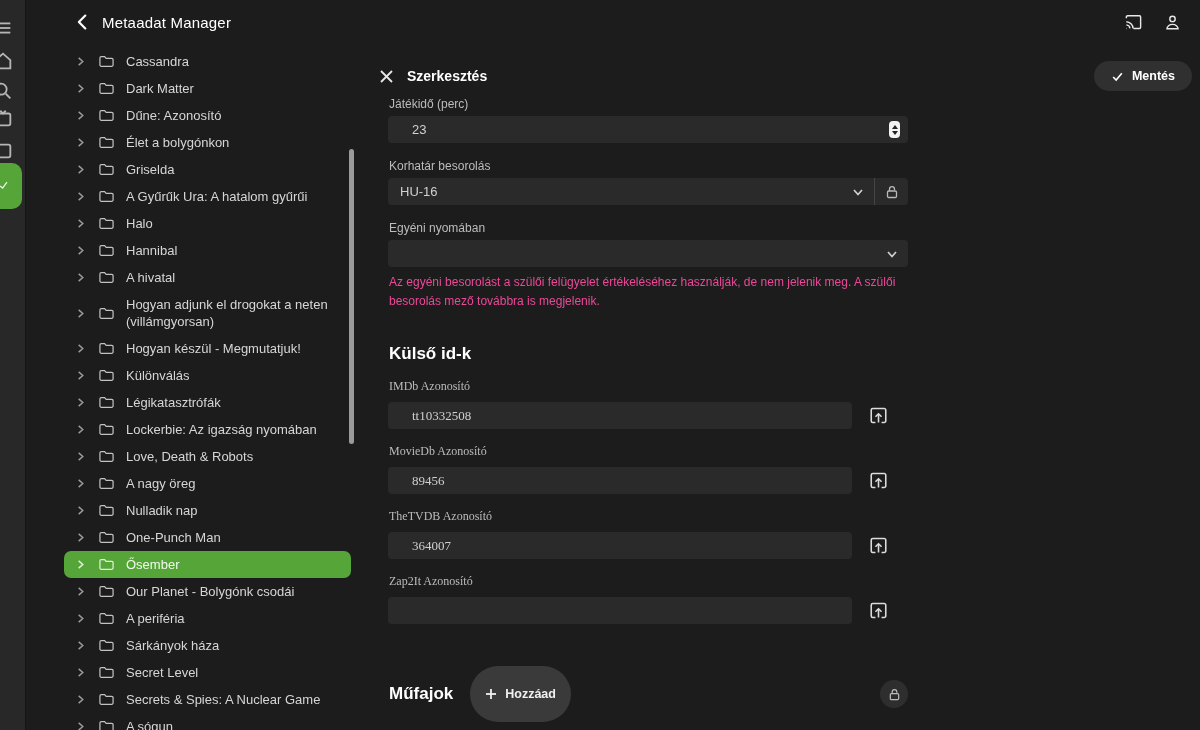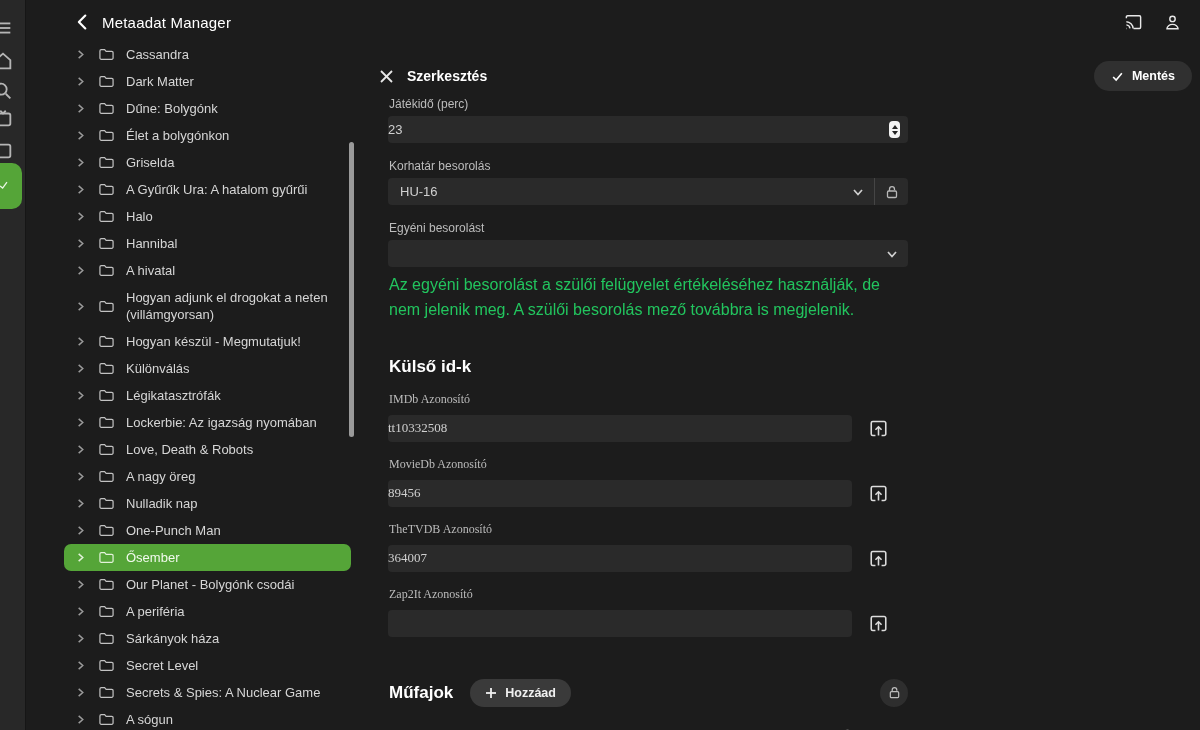--- a/index.html
+++ b/index.html
@@ -16,21 +16,21 @@
   
   .topbar{position:absolute;left:25px;right:0;top:0;height:44px;display:flex;align-items:center;}
   .back-btn{margin-left:47px;width:22px;height:22px;color:#fff;cursor:pointer;}
   .back-btn svg{width:22px;height:22px;}
   .app-title{margin-left:8px;font-size:15px;font-weight:normal;color:#fff;letter-spacing:.2px;}
   .topbar-right{margin-left:auto;display:flex;align-items:center;gap:20px;padding-right:18px;color:#e8e8e8;}
   .topbar-right .tb-ic{width:19px;height:19px;cursor:pointer;}
   .topbar-right svg{width:19px;height:19px;display:block;}
 
   
-  .sidebar{position:absolute;left:25px;top:36px;width:332px;bottom:0;overflow:hidden;}
+  .sidebar{position:absolute;left:25px;top:43px;width:332px;bottom:0;overflow:hidden;}
   .tree{list-style:none;margin:0;padding:5px 0 0 0;}
   .tree li{display:flex;align-items:center;margin-left:39px;width:287px;box-sizing:border-box;padding:5px 6px 5px 11px;border-radius:7px;line-height:17px;cursor:pointer;}
   .tree .chev{flex:0 0 11px;height:11px;color:#9b9b9b;margin-right:13px;}
   .tree .chev svg{width:11px;height:11px;display:block;}
   .tree .fold{flex:0 0 15px;height:13px;color:#c2c2c2;margin-right:12px;}
   .tree .fold svg{width:15px;height:13px;display:block;}
   .tree .lbl{font-size:13px;color:#d6d6d6;}
   .tree li.selected{background:#55a538;}
   .tree li.selected .lbl{color:#f2faee;}
   .tree li.selected .chev,.tree li.selected .fold{color:#e3f2da;}
@@ -40,49 +40,49 @@
   .main{position:absolute;left:357px;right:0;top:44px;bottom:0;}
   .editor-head{display:flex;align-items:center;margin:24px 0 0 22px;}
   .close-x{width:15px;height:15px;color:#e8e8e8;cursor:pointer;}
   .close-x svg{width:15px;height:15px;display:block;}
   .editor-title{margin-left:13px;font-size:14px;font-weight:bold;color:#fff;}
   .save-btn{position:absolute;right:8px;top:17px;display:flex;align-items:center;gap:8px;background:#303030;border:none;border-radius:100px;padding:8px 17px;color:#fff;font-size:12.5px;font-weight:bold;font-family:inherit;cursor:pointer;}
   .save-btn svg{width:13px;height:13px;}
 
   .form{margin-left:31px;width:520px;}
   .f-label{font-size:12px;color:#bcbcbc;margin:0 0 5px 1px;}
-  .t-input{box-sizing:border-box;width:100%;height:27px;background:#2a2a2a;border:none;border-radius:4px;color:#d0d0d0;font-size:13px;padding:0 0;font-family:inherit;outline:none;}
+  .t-input{box-sizing:border-box;width:100%;height:27px;background:#2a2a2a;border:none;border-radius:4px;color:#d0d0d0;font-size:13px;padding:0 24px;font-family:inherit;outline:none;}
   .grp{margin-top:16px;}
   .grp.first{margin-top:13px;}
 
   .num-wrap{position:relative;}
   .spinner{position:absolute;right:8px;top:5px;width:11px;height:17px;background:#f2f2f2;border-radius:4px;display:flex;flex-direction:column;align-items:center;justify-content:center;gap:2px;}
   .spinner i{display:block;width:0;height:0;border-left:3px solid transparent;border-right:3px solid transparent;}
   .spinner .up{border-bottom:4px solid #222;}
   .spinner .dn{border-top:4px solid #222;}
 
   .sel-wrap{display:flex;height:27px;background:#2a2a2a;border-radius:4px;overflow:hidden;}
   .sel-main{flex:1;position:relative;display:flex;align-items:center;padding:0 30px 0 12px;font-size:13px;color:#d0d0d0;cursor:pointer;}
   .sel-main .dchev{position:absolute;right:10px;top:8px;width:12px;height:12px;color:#cfcfcf;}
   .dchev svg{width:12px;height:12px;display:block;}
   .sel-lock{flex:0 0 33px;border-left:1px solid #454545;display:flex;align-items:center;justify-content:center;color:#b9b9b9;cursor:pointer;}
   .sel-lock svg{width:14px;height:14px;}
 
-  .help{font-size:16px;color:#22c55e;line-height:1.55;margin:6px 0 0 1px;}
+  .help{font-size:12px;color:#ec4899;line-height:1.55;margin:6px 0 0 1px;}
 
   .sec-head{font-size:17px;font-weight:bold;color:#fff;margin:34px 0 0 1px;}
 
   .ext-grp{margin-top:15px;font-family:Liberation Serif, serif;}
   .ext-row{display:flex;align-items:center;margin-top:8px;}
   .ext-row .t-input{width:464px;flex:0 0 464px;}
   .open-btn{margin-left:14px;width:24px;height:24px;background:none;border:none;color:#dcdcdc;padding:0;cursor:pointer;}
   .open-btn svg{width:21px;height:21px;display:block;margin:0 auto;}
 
   .genres-head{display:flex;align-items:center;margin:42px 0 6px 1px;justify-content:center;}
-  .add-btn{margin-left:17px;display:flex;align-items:center;gap:8px;background:#3a3a3a;border:none;border-radius:100px;padding:7px 15px;color:#f0f0f0;font-size:12.5px;font-weight:bold;font-family:inherit;cursor:pointer;}
+  .add-btn{margin-left:17px;display:flex;align-items:center;gap:8px;background:#3a3a3a;border:none;border-radius:100px;padding:21px 15px;color:#f0f0f0;font-size:12.5px;font-weight:bold;font-family:inherit;cursor:pointer;}
   .add-btn svg{width:12px;height:12px;}
   .lock-circle{margin-left:auto;width:28px;height:28px;border-radius:50%;background:#2e2e2e;border:none;display:flex;align-items:center;justify-content:center;color:#bdbdbd;cursor:pointer;}
   .lock-circle svg{width:13px;height:13px;}
 
   .genre-list{margin-top:14px;}
   .genre-row{display:flex;align-items:center;height:36px;border-bottom:1px solid #3a3a3a;gap:15px;}
   .genre-row:last-child{border-bottom:none;}
   .genre-name{flex:1;font-size:13px;color:#d6d6d6;}
   .minus-btn{background:none;border:none;color:#e6e6e6;width:20px;height:20px;padding:0;margin-right:17px;cursor:pointer;}
   .minus-btn svg{width:19px;height:19px;display:block;}
@@ -188,21 +188,21 @@
           <span class="chev">
             <svg viewBox="0 0 12 12" fill="none" stroke="currentColor" stroke-width="1.6">
               <polyline points="4,2 8.5,6 4,10"></polyline>
             </svg>
           </span>
           <span class="fold">
             <svg viewBox="0 0 16 13" fill="none" stroke="currentColor" stroke-width="1.3">
               <path d="M1 2.8 a1.4 1.4 0 0 1 1.4-1.4 H6 l1.6 1.8 H13.6 A1.4 1.4 0 0 1 15 4.6 V10.2 A1.4 1.4 0 0 1 13.6 11.6 H2.4 A1.4 1.4 0 0 1 1 10.2 Z"></path>
             </svg>
           </span>
-          <span class="lbl">Dűne: Bolygónk</span>
+          <span class="lbl">Dűne: Azonosító</span>
         </li>
       <li>
           <span class="chev">
             <svg viewBox="0 0 12 12" fill="none" stroke="currentColor" stroke-width="1.6">
               <polyline points="4,2 8.5,6 4,10"></polyline>
             </svg>
           </span>
           <span class="fold">
             <svg viewBox="0 0 16 13" fill="none" stroke="currentColor" stroke-width="1.3">
               <path d="M1 2.8 a1.4 1.4 0 0 1 1.4-1.4 H6 l1.6 1.8 H13.6 A1.4 1.4 0 0 1 15 4.6 V10.2 A1.4 1.4 0 0 1 13.6 11.6 H2.4 A1.4 1.4 0 0 1 1 10.2 Z"></path>
@@ -532,21 +532,21 @@
           <span class="sel-lock">
             <svg viewBox="0 0 14 14" fill="none" stroke="currentColor" stroke-width="1.3">
                 <rect x="2.5" y="6" width="9" height="6.5" rx="1.2"></rect>
                 <path d="M4.5 6 V4.2 a2.5 2.5 0 0 1 5 0 V5"></path>
               </svg>
           </span>
         </div>
       </div>
 
       <div class="grp">
-        <div class="f-label">Egyéni besorolást</div>
+        <div class="f-label">Egyéni nyomában</div>
         <div class="sel-wrap">
           <div class="sel-main">
             <span></span>
             <span class="dchev">
                 <svg viewBox="0 0 12 12" fill="none" stroke="currentColor" stroke-width="1.7">
                   <polyline points="2,4 6,8.5 10,4"></polyline>
                 </svg>
               </span>
           </div>
         </div>

